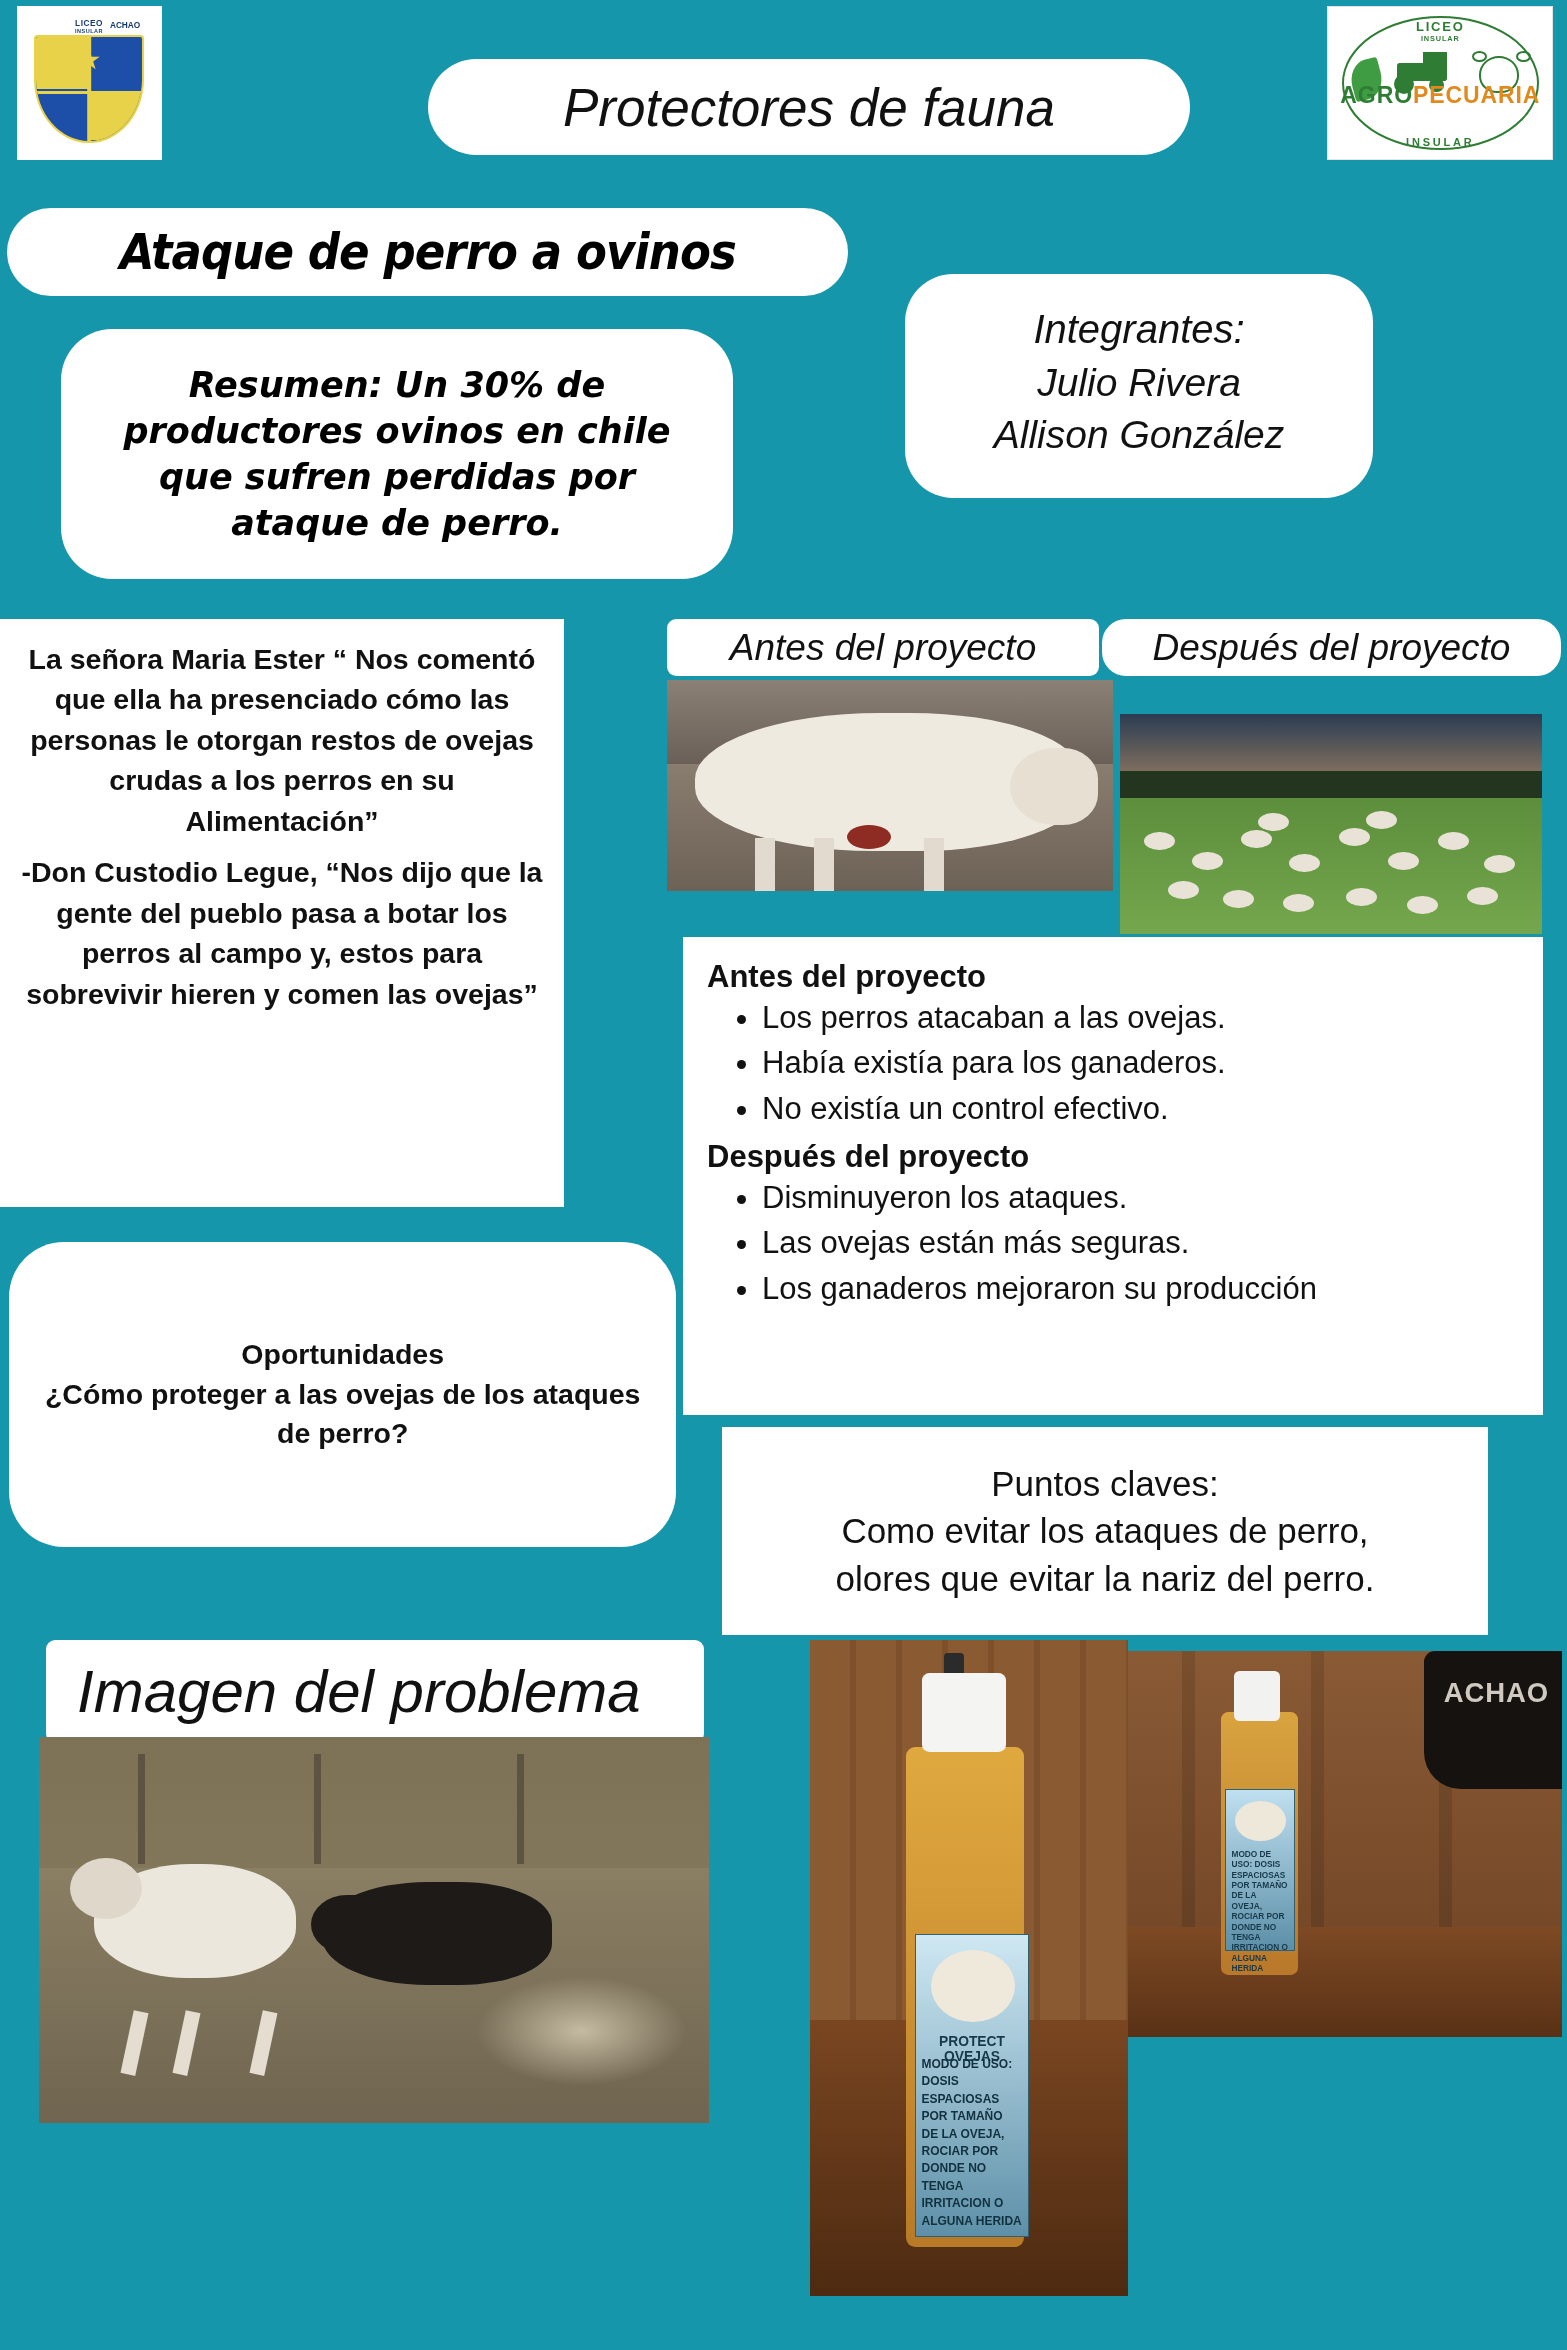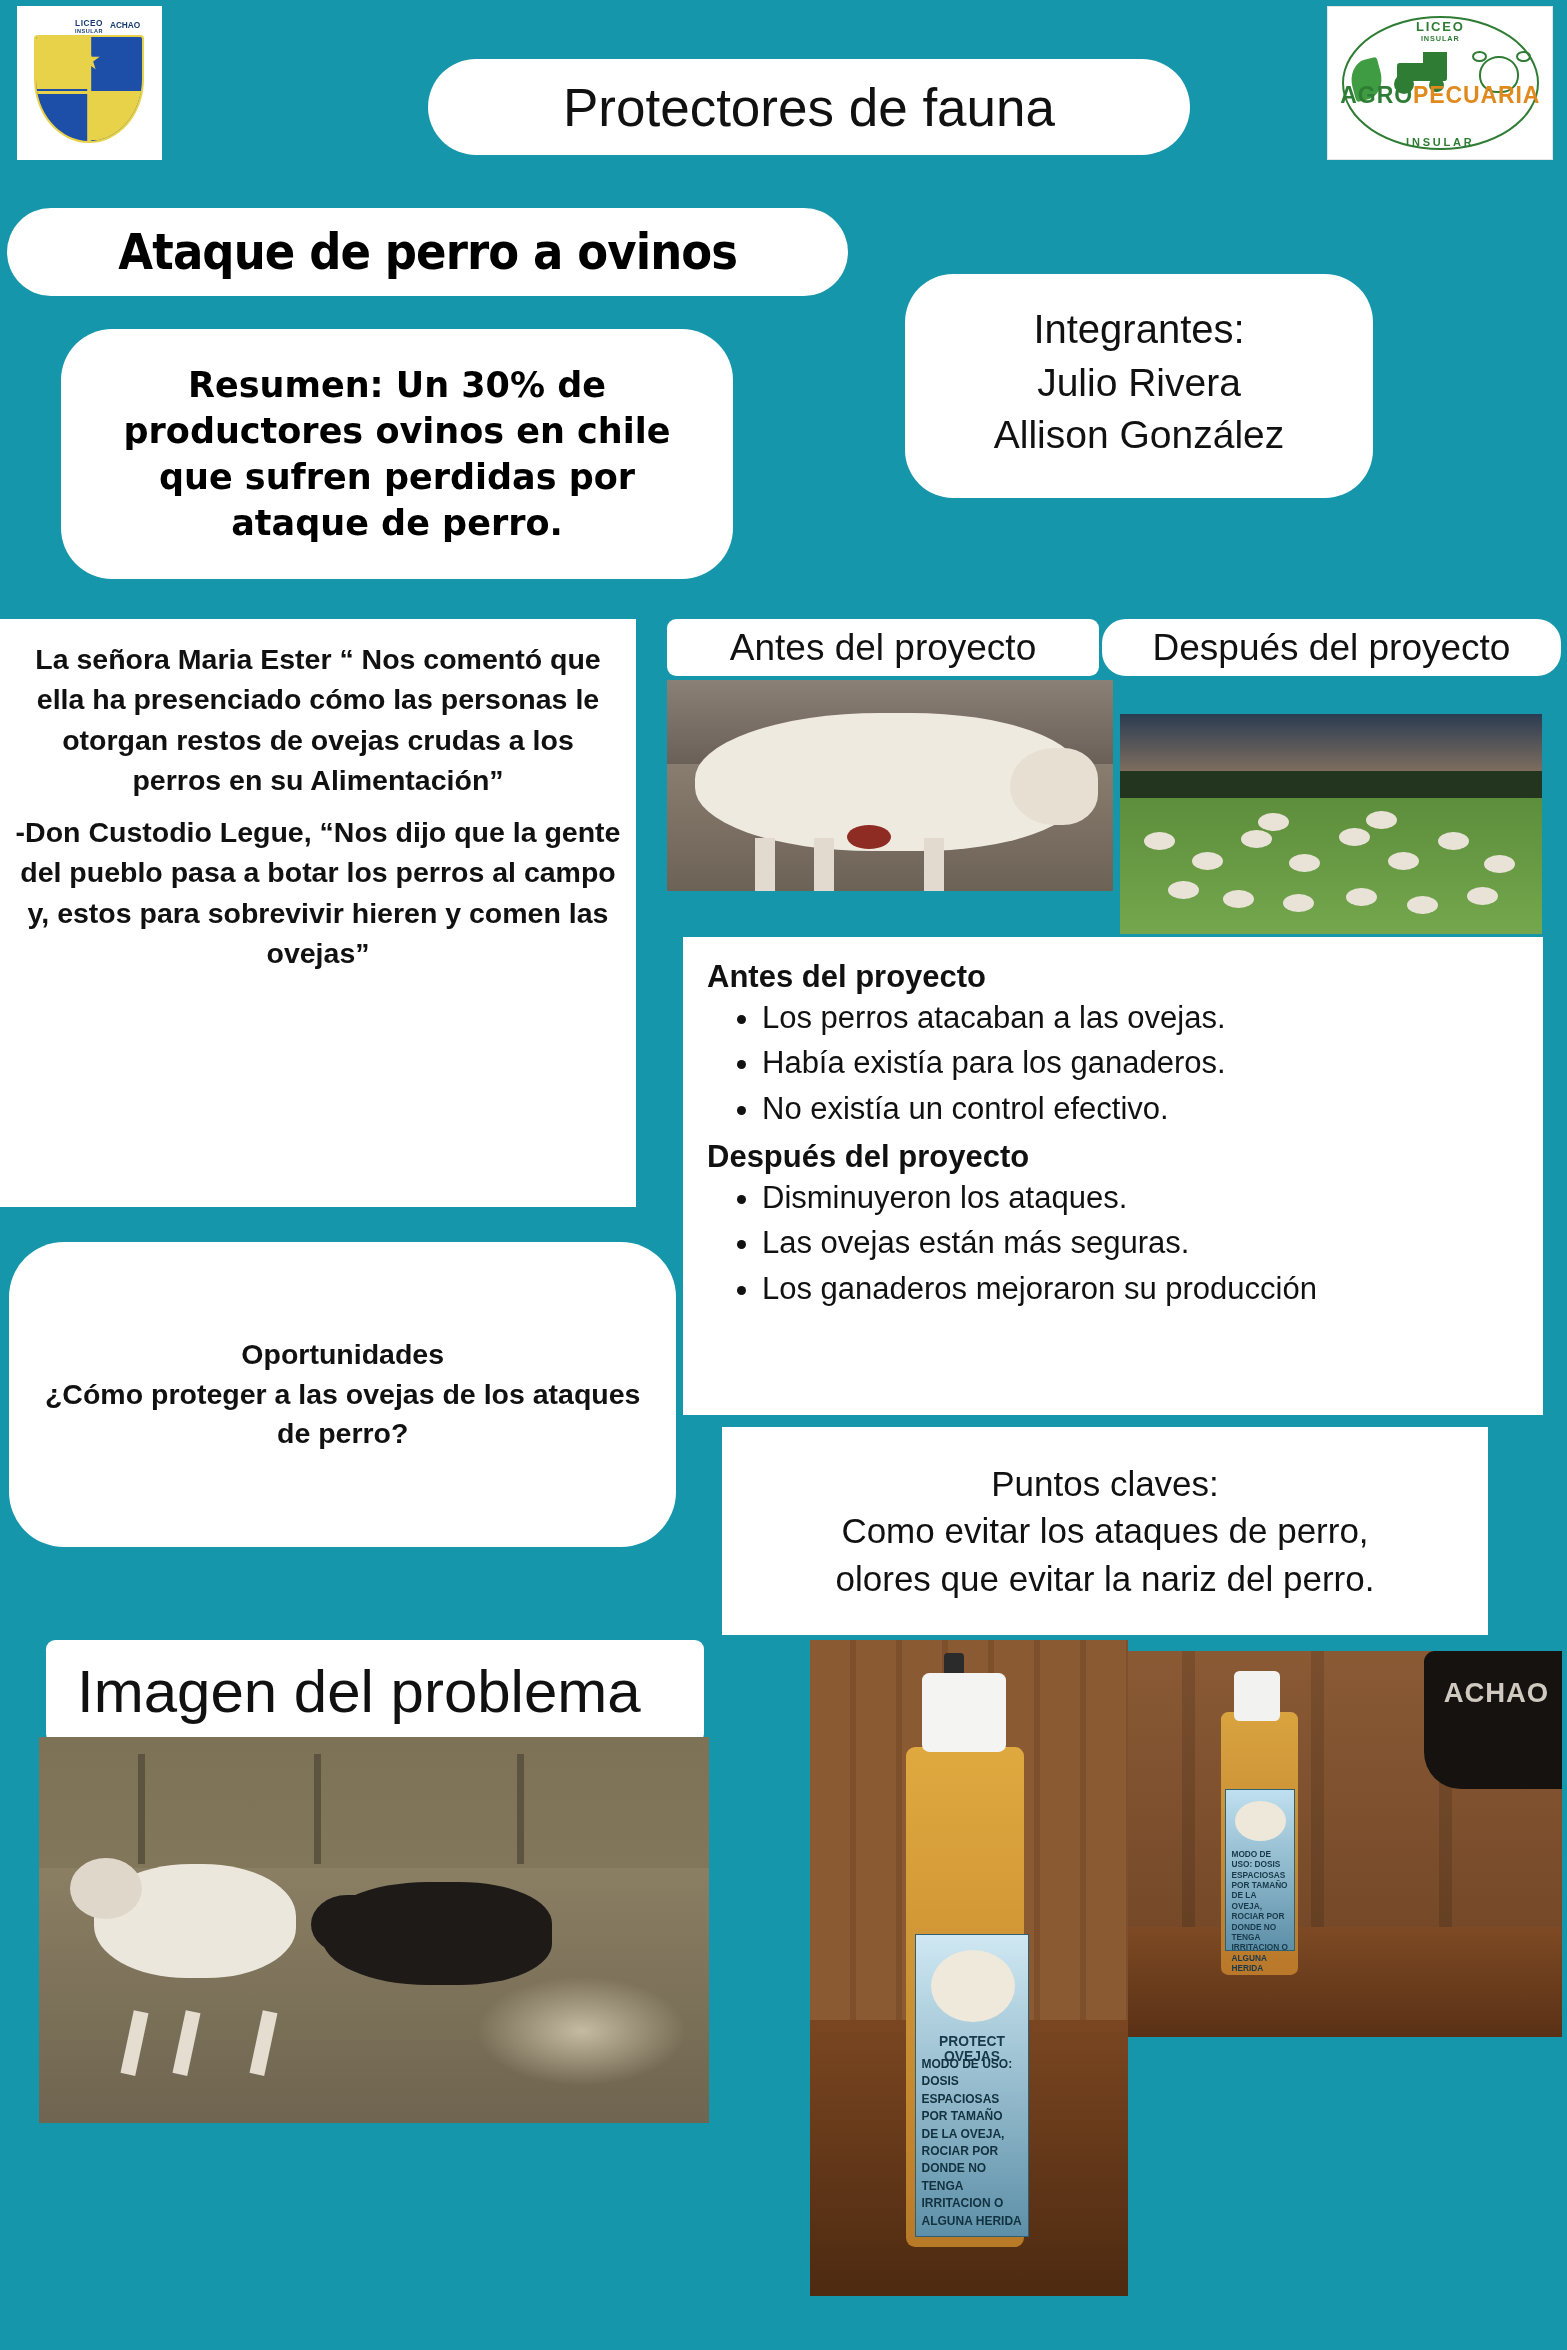--- a/index.html
+++ b/index.html
@@ -98,20 +98,21 @@
   .agro .cow .head { position:absolute; left:7.3px; top:7.3px; width:40px; height:37px; border:2.8px solid #2f7d34; border-radius:50% 50% 45% 45%;}
   .agro .cow .ear1, .agro .cow .ear2 { position:absolute; top:1.8px; width:14.7px; height:11px; border:2.8px solid #2f7d34; border-radius:50%;}
   .agro .cow .ear1 { left:0; }
   .agro .cow .ear2 { right:0; }
 
   
   .pill {
     position:absolute; background:#ffffff;
     display:flex; align-items:center; justify-content:center;
     text-align:center;
+    font-style:italic;
   }
 
   #title-pill {
     left:428px; top:59px; width:762px; height:96px;
     border-radius:51px;
     font-size:53px; color:#111;
   }
 
   #attack-pill {
     left:7.3px; top:208px; width:841px; height:88px;
@@ -134,21 +135,21 @@
     left:905px; top:274px; width:468px; height:224px;
     border-radius:48px;
     flex-direction:column; justify-content:center;
     font-size:39px; color:#111; line-height:1.34;
     padding:5.5px 16.5px 13px;
   }
   #integrantes-box .head { font-size:40px; }
 
   
   #testimony {
-    position:absolute; left:0; top:619px; width:636px; height:588px;
+    position:absolute; left:0; top:619px; width:564px; height:588px;
     background:#ffffff;
     padding:20px 14.7px 9.2px;
     font-size:28.5px; font-weight:bold; color:#111;
     line-height:1.42; text-align:center;
   }
   #testimony p { margin:0 0 11px; }
   #testimony p.second { margin-top:9.2px; }
 
   
   #oportunidades {

